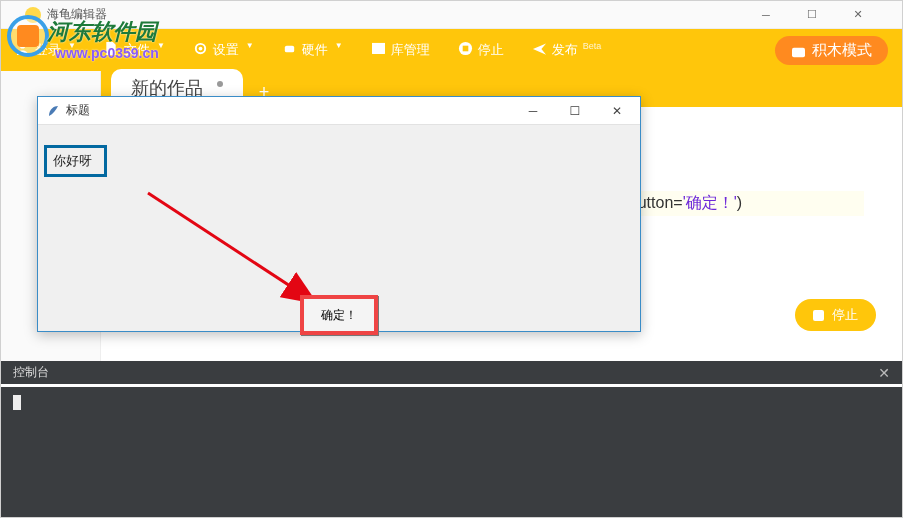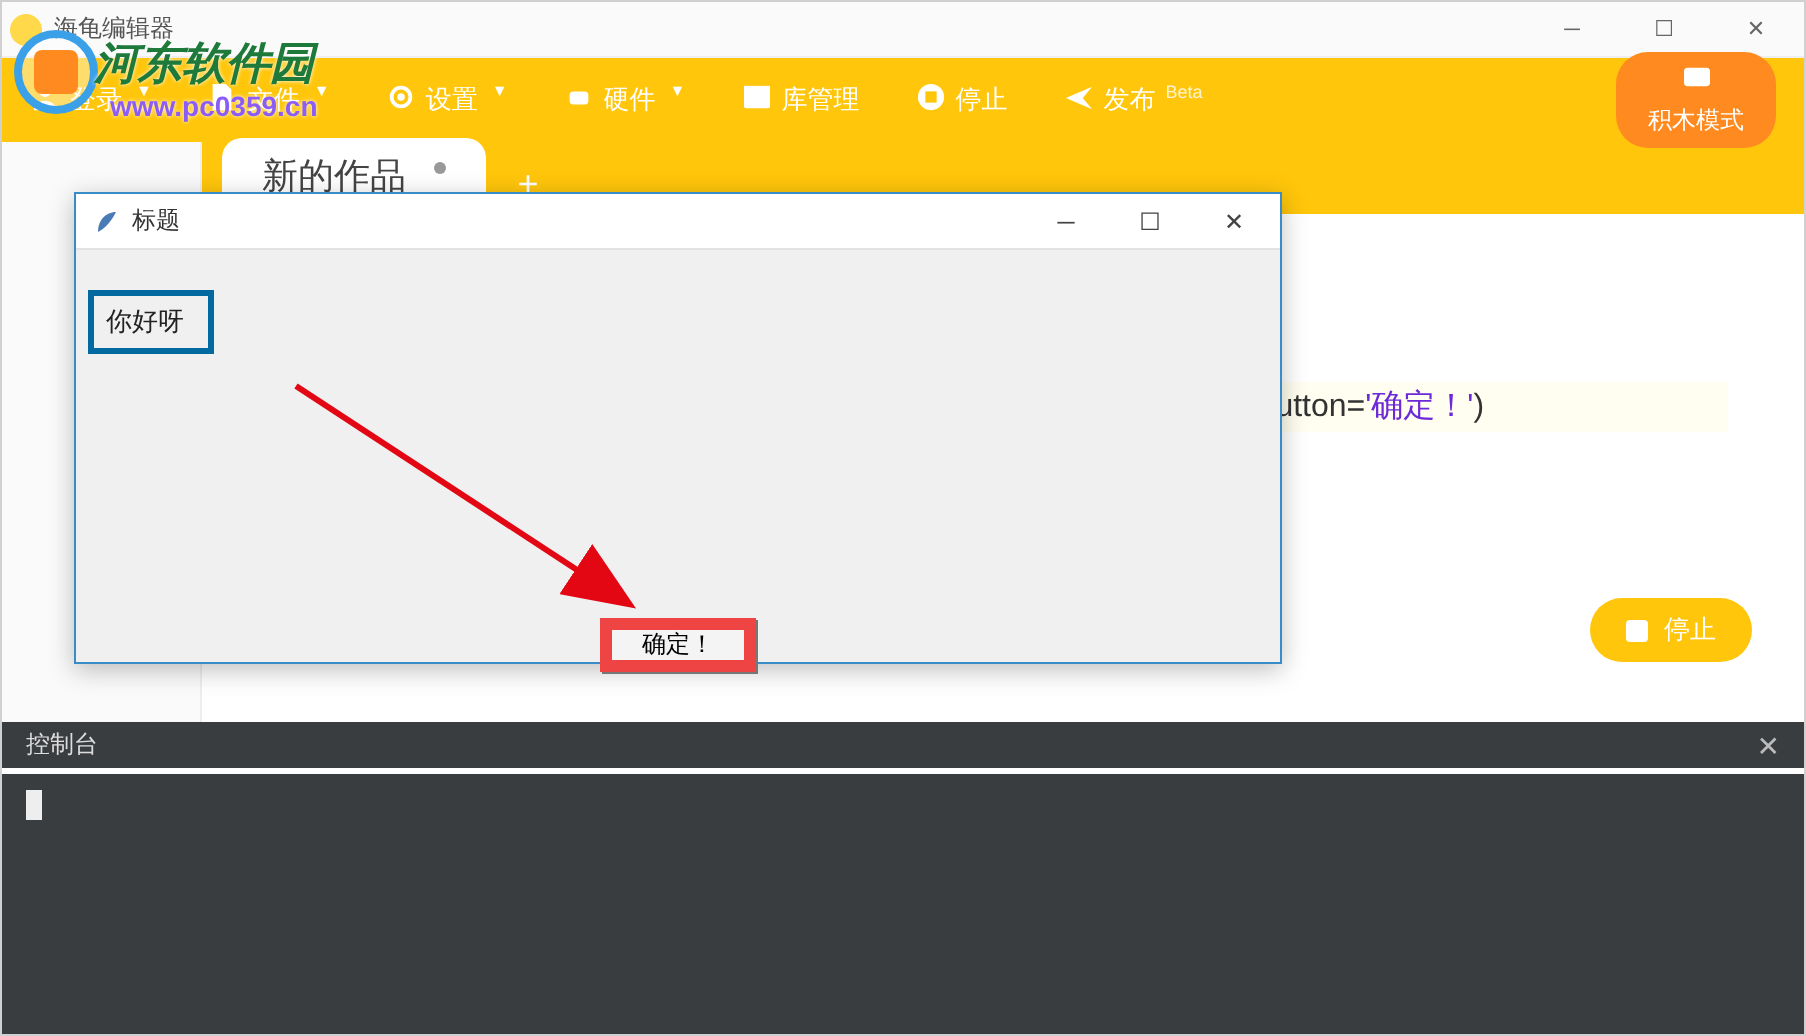--- a/index.html
+++ b/index.html
@@ -1,30 +1,30 @@
 <!DOCTYPE html>
 <html><head>
 <meta charset="utf-8">
 <style>
 * { margin: 0; padding: 0; box-sizing: border-box; font-family: "Microsoft YaHei", Arial, sans-serif; }
 body { width: 903px; height: 518px; background: #fff; position: relative; overflow: hidden; }
 
 .window-frame { width: 903px; height: 518px; border: 1px solid #d0d0d0; background: #fff; position: relative; }
-.titlebar { height: 28px; background: #fafafa; display: flex; align-items: center; padding: 0 4px; border-bottom: 1px solid #eee; }
+.titlebar { height: 28px; background: #fafafa; display: flex; align-items: center; padding: 0 24px; border-bottom: 1px solid #eee; }
 .titlebar .app-icon { width: 16px; height: 16px; background: #ffd94a; border-radius: 50%; margin-right: 6px; }
 .titlebar .title { font-size: 12px; color: #555; flex: 1; }
 .titlebar .win-btns { display: flex; gap: 18px; margin-right: 6px; }
 .titlebar .win-btn { width: 28px; height: 20px; display: flex; align-items: center; justify-content: center; color: #666; font-size: 11px; }
 
 .toolbar { height: 42px; background: #ffc60b; display: flex; align-items: center; padding: 0 14px; gap: 28px; color: #fff; font-size: 13px; position: relative; }
 .toolbar .tb-item { display: flex; align-items: flex-start; gap: 5px; cursor: pointer; }
 .toolbar .tb-icon { width: 15px; height: 15px; display: inline-flex; align-items: center; justify-content: center; }
 .toolbar .caret { font-size: 8px; margin-left: 2px; }
 .toolbar .spacer { flex: 1; }
-.blocks-mode { background: #ff8a1f; border-radius: 16px; padding: 5px 16px; display: flex; align-items: center; gap: 6px; font-size: 12px; flex-direction: column; }
+.blocks-mode { background: #ff8a1f; border-radius: 16px; padding: 5px 16px; display: flex; align-items: flex-end; gap: 6px; font-size: 15px; }
 
 .tabstrip { height: 36px; background: #ffc60b; display: flex; align-items: flex-end; padding-left: 110px; }
 .tab { background: #fff; border-radius: 10px 10px 0 0; padding: 7px 40px 7px 20px; font-size: 18px; color: #444; position: relative; }
 .tab .dot { position: absolute; right: 20px; top: 12px; width: 6px; height: 6px; background: #999; border-radius: 50%; }
 .tabstrip .plus { width: 26px; height: 26px; margin-left: 8px; color: #fff; font-size: 18px; display: flex; align-items: center; justify-content: center; margin-bottom: 2px; }
 
 .code-area { position: absolute; left: 120px; right: 20px; top: 106px; background: #fff; padding: 30px 18px; font-family: Consolas, monospace; font-size: 16px; color: #333; }
 .code-line { white-space: nowrap; background: #fffef0; padding: 2px 0; }
 .code-line .str { color: #6d28d9; }
 .left-gutter { position: absolute; left: 0; top: 70px; bottom: 0; width: 100px; background: #fafafa; border-right: 1px solid #eee; }
@@ -38,21 +38,21 @@
 .console .body { padding: 8px 12px; }
 .cursor { display: inline-block; width: 8px; height: 15px; background: #eee; }
 
 .dialog { position: absolute; left: 36px; top: 95px; width: 604px; height: 236px; background: #f0f0f0; border: 1px solid #3a8cc7; box-shadow: 0 3px 12px rgba(0,0,0,.25); }
 .dialog .dlg-title { height: 28px; background: #fff; display: flex; align-items: center; padding: 0 8px; font-size: 12px; color: #333; border-bottom: 1px solid #e2e2e2; justify-content: center; }
 .dialog .dlg-title .feather { width: 14px; height: 14px; margin-right: 6px; }
 .dialog .dlg-title .dlg-btns { margin-left: auto; display: flex; gap: 12px; }
 .dialog .dlg-title .dlg-btn { width: 30px; text-align: center; color: #444; font-size: 12px; }
 .dialog .content { position: relative; height: calc(100% - 28px); }
 .msg-box { position: absolute; left: 6px; top: 20px; border: 3px solid #0369a1; padding: 4px 12px 4px 6px; font-size: 13px; color: #222; background: #f0f0f0; }
-.ok-btn { position: absolute; left: 262px; top: 170px; width: 78px; height: 27px; background: #f4f4f4; border: 6px solid #ef4444; box-shadow: 1px 1px 0 #777; font-size: 12px; display: flex; align-items: center; justify-content: center; cursor: pointer; margin-top: 14px; }
+.ok-btn { position: absolute; left: 262px; top: 170px; width: 78px; height: 40px; background: #f4f4f4; border: 4px solid #ef4444; box-shadow: 1px 1px 0 #777; font-size: 12px; display: flex; align-items: center; justify-content: center; cursor: pointer; }
 .arrow-svg { position: absolute; left: 100px; top: 58px; pointer-events: none; }
 
 .watermark { position: absolute; left: 6px; top: 14px; z-index: 50; pointer-events: none; }
 .watermark .logo-circ { width: 42px; height: 42px; border: 4px solid #3aa0e8; border-radius: 50%; position: absolute; left: 0; top: 0; background: rgba(255,255,255,.4); display: flex; align-items: center; justify-content: center; }
 .watermark .logo-inner { width: 22px; height: 22px; background: #ff8a1f; border-radius: 4px; }
 .watermark .wm-text { position: absolute; left: 40px; top: 2px; font-size: 22px; font-weight: bold; color: #1e7a3a; font-style: italic; white-space: nowrap; text-shadow: 0 0 2px #fff; }
 .watermark .wm-url { position: absolute; left: 48px; top: 30px; font-size: 14px; font-weight: bold; color: #8b5cf6; white-space: nowrap; text-shadow: 0 0 2px #fff; }
 </style>
 </head>
 <body>

